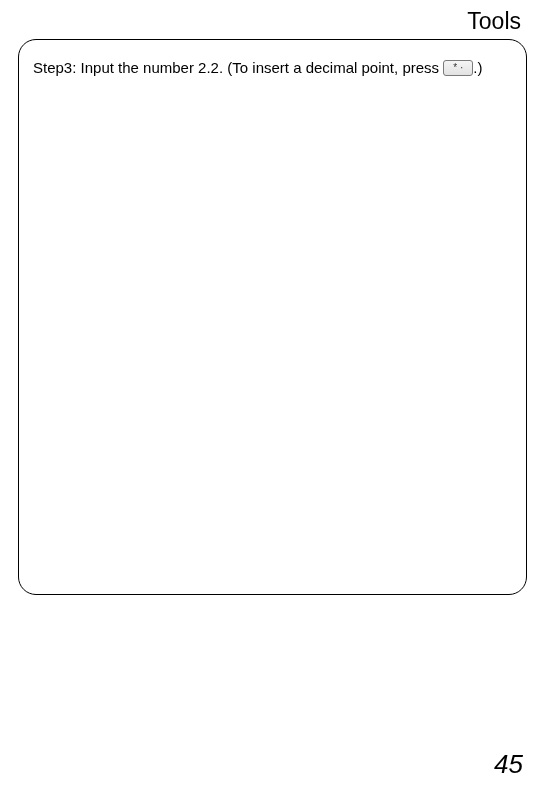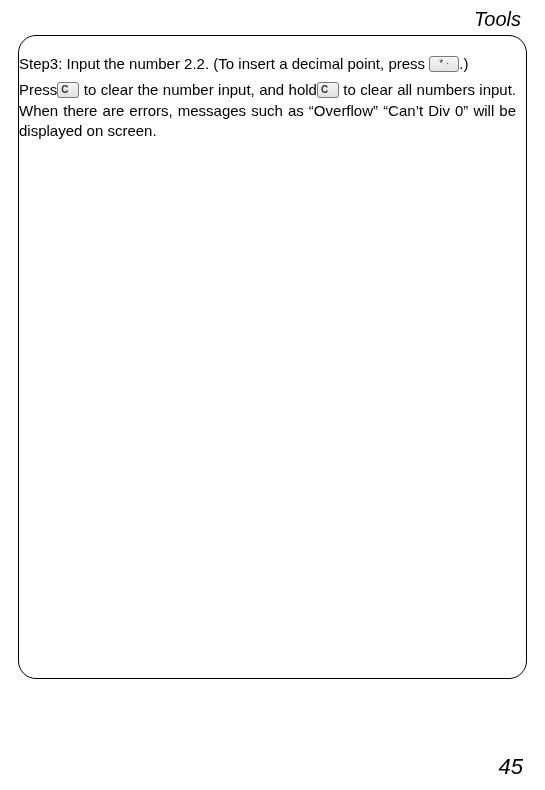--- a/index.html
+++ b/index.html
@@ -11,31 +11,30 @@
     color: #000;
   }
   .page {
     width: 545px;
     height: 790px;
     position: relative;
     padding: 8px 18px 0 18px;
   }
   .header {
     text-align: right;
-    font-style: italic;
-    font-size: 20px;
+    font-size: 23px;
     padding-right: 6px;
     padding-bottom: 4px;
   }
   .frame {
     border: 1.5px solid #000;
     border-radius: 18px;
     width: 100%;
-    height: 644px;
-    padding: 18px 10px 10px 0;
+    height: 556px;
+    padding: 18px 10px 10px 14px;
     font-size: 15px;
     line-height: 1.35;
   }
   .para {
     margin-bottom: 6px;
     text-align: justify;
   }
   .para.last {
     text-align: justify;
     text-align-last: left;
@@ -57,39 +56,36 @@
     position: relative;
     top: -1px;
   }
   .key.wide { min-width: 30px; }
   .key.c { min-width: 22px; font-weight: bold; }
   .footer {
     position: absolute;
     right: 22px;
     bottom: 10px;
     font-style: italic;
-    font-size: 22px;
+    font-size: 26px;
   }
 </style>
 </head>
 <body>
 
 <div class="page">
 
   <div class="header">Tools</div>
 
   <div class="frame">
 
     <p class="para">
       <span>Step3: Input the number 2.2. (To insert a decimal point, press</span>
       <span class="key wide">* ·</span><span>.)</span>
     </p>
 
 
-    <p class="para last">
-      <span>Press</span><span class="key c">C</span><span> to clear the number input, and hold</span><span class="key c">C</span><span> to clear all numbers input. When there are errors, messages such as “Overflow” “Can’t Div 0” will be displayed on screen.</span>
-    </p>
 
   </div>
 
   <div class="footer">45</div>
 
 </div>
 
 </body></html>

